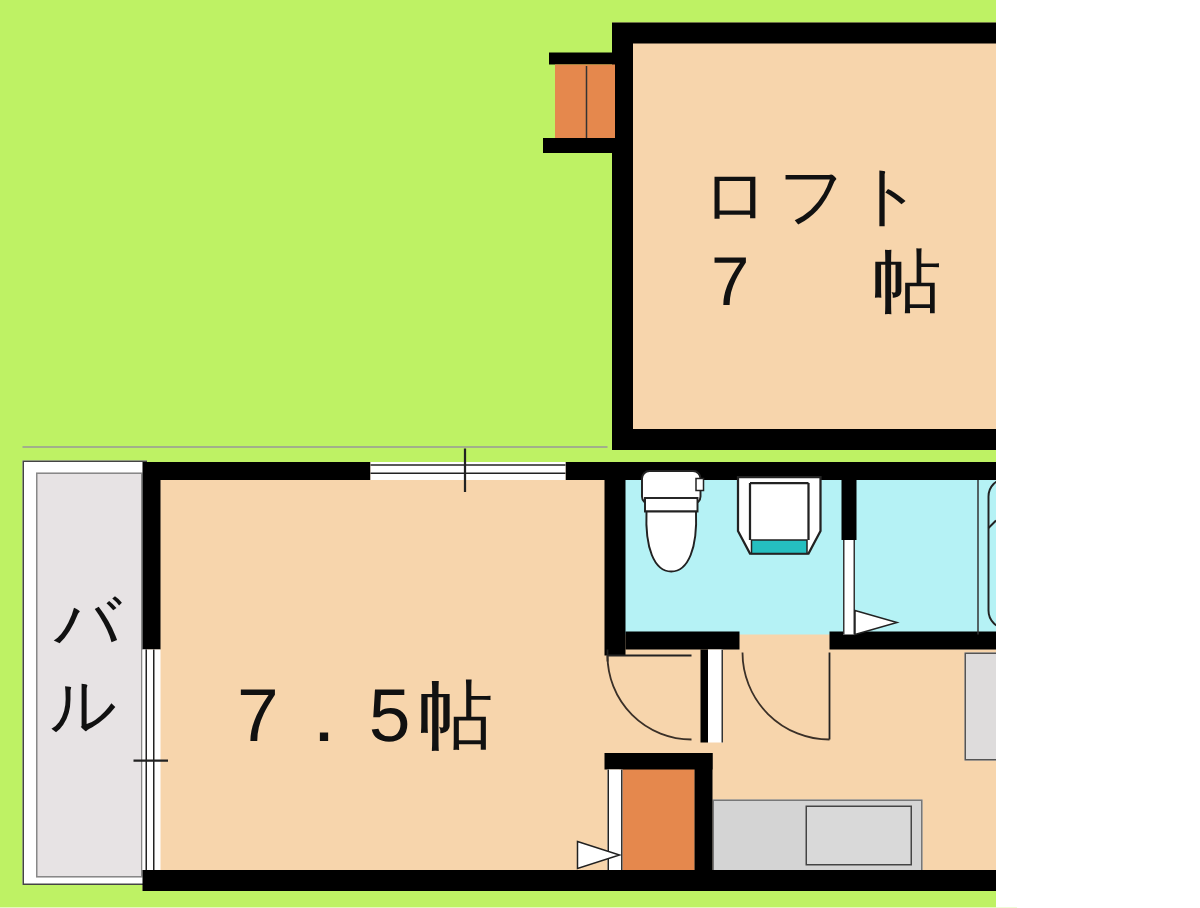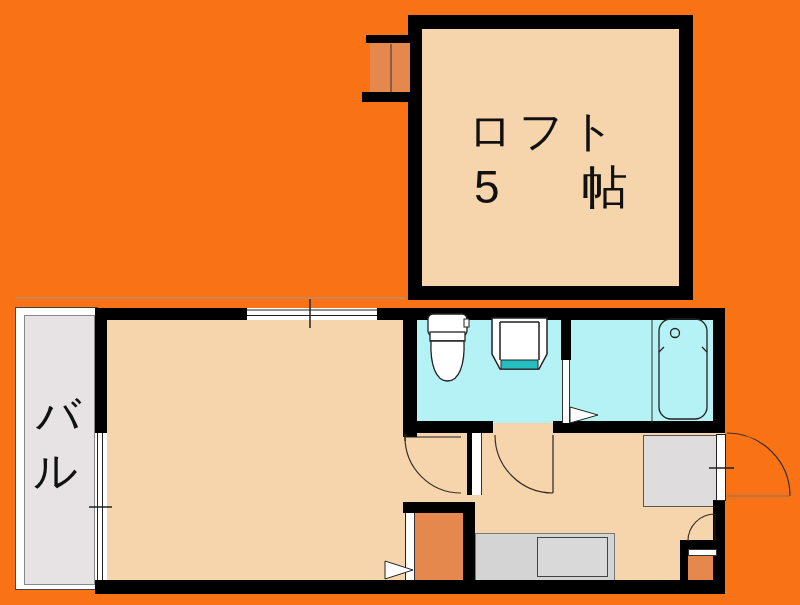--- a/index.html
+++ b/index.html
@@ -1,16 +1,16 @@
 <!DOCTYPE html>
 <html><head>
 <meta charset="utf-8">
 <style>
   html,body{margin:0;padding:0;background:#fff;}
-  #plan{position:relative;width:800px;height:605px;background:#f97316;overflow:hidden;
+  #plan{position:relative;width:664px;height:605px;background:#bef264;overflow:hidden;
         font-family:"Liberation Sans","DejaVu Sans",sans-serif;}
   .abs{position:absolute;}
   .wall{position:absolute;background:#000;}
   .floor{position:absolute;}
   .opening{position:absolute;background:#fff;}
   .label{position:absolute;color:#111;font-weight:500;line-height:1.05;white-space:pre;z-index:60;}
   #fixtures{position:absolute;left:0;top:0;z-index:50;pointer-events:none;}
 </style>
 </head>
 <body>
@@ -119,17 +119,18 @@
       <path d="M652 320 V423" stroke="#333" stroke-width="1"></path>
       <rect x="659" y="319" width="48" height="100" rx="12" stroke-width="1.3"></rect>
       <path d="M659 352 l5 -5 M707 352 l-5 -5" stroke-width="1.3"></path>
       <circle cx="675" cy="333" r="4.5" stroke-width="1.3"></circle>
     </g>
 
     <path d="M391 44 V92" stroke="#333" stroke-width="1"></path>
   </svg>
 
   <div class="label" style="left:468px;top:108px;font-size:44px;letter-spacing:6px;">ロフト</div>
-  <div class="label" style="left:474px;top:163px;font-size:46px;letter-spacing:18px;">5　帖</div>
+  <div class="label" style="left:474px;top:163px;font-size:46px;letter-spacing:18px;">7　帖</div>
+  <div class="label" style="left:158px;top:451px;font-size:50px;letter-spacing:5px;">7．5帖</div>
   <div class="label" style="left:36px;top:392px;font-size:44px;">バ</div>
   <div class="label" style="left:33px;top:448px;font-size:44px;">ル</div>
 
 </div>
 
 </body></html>

